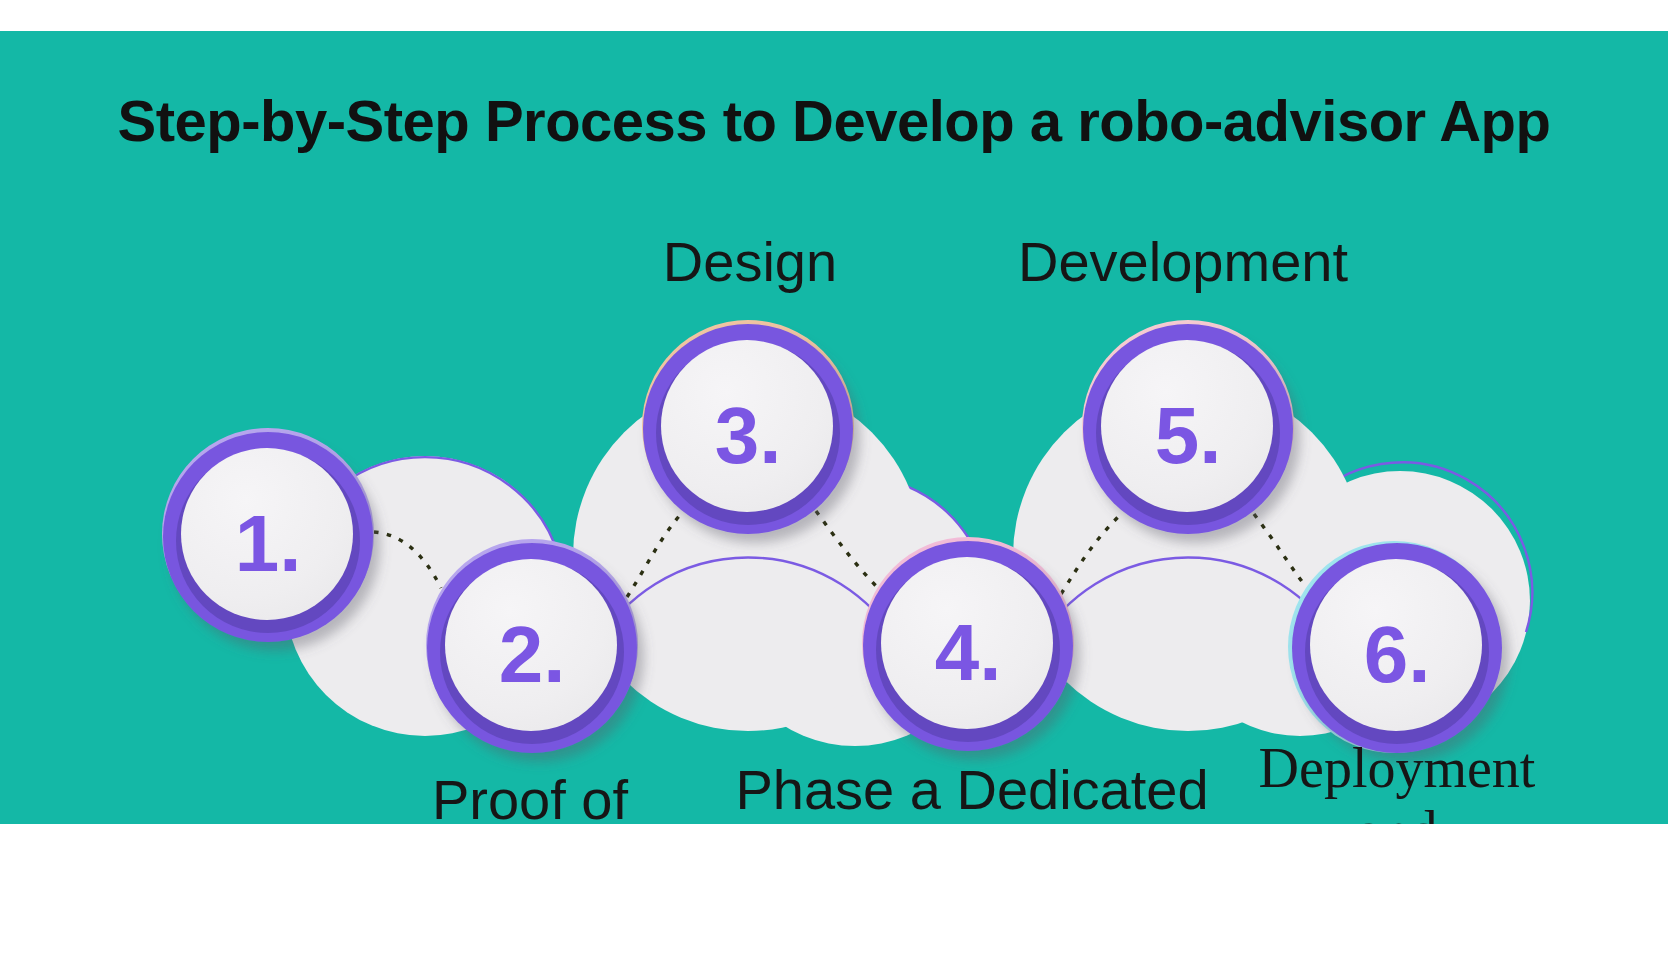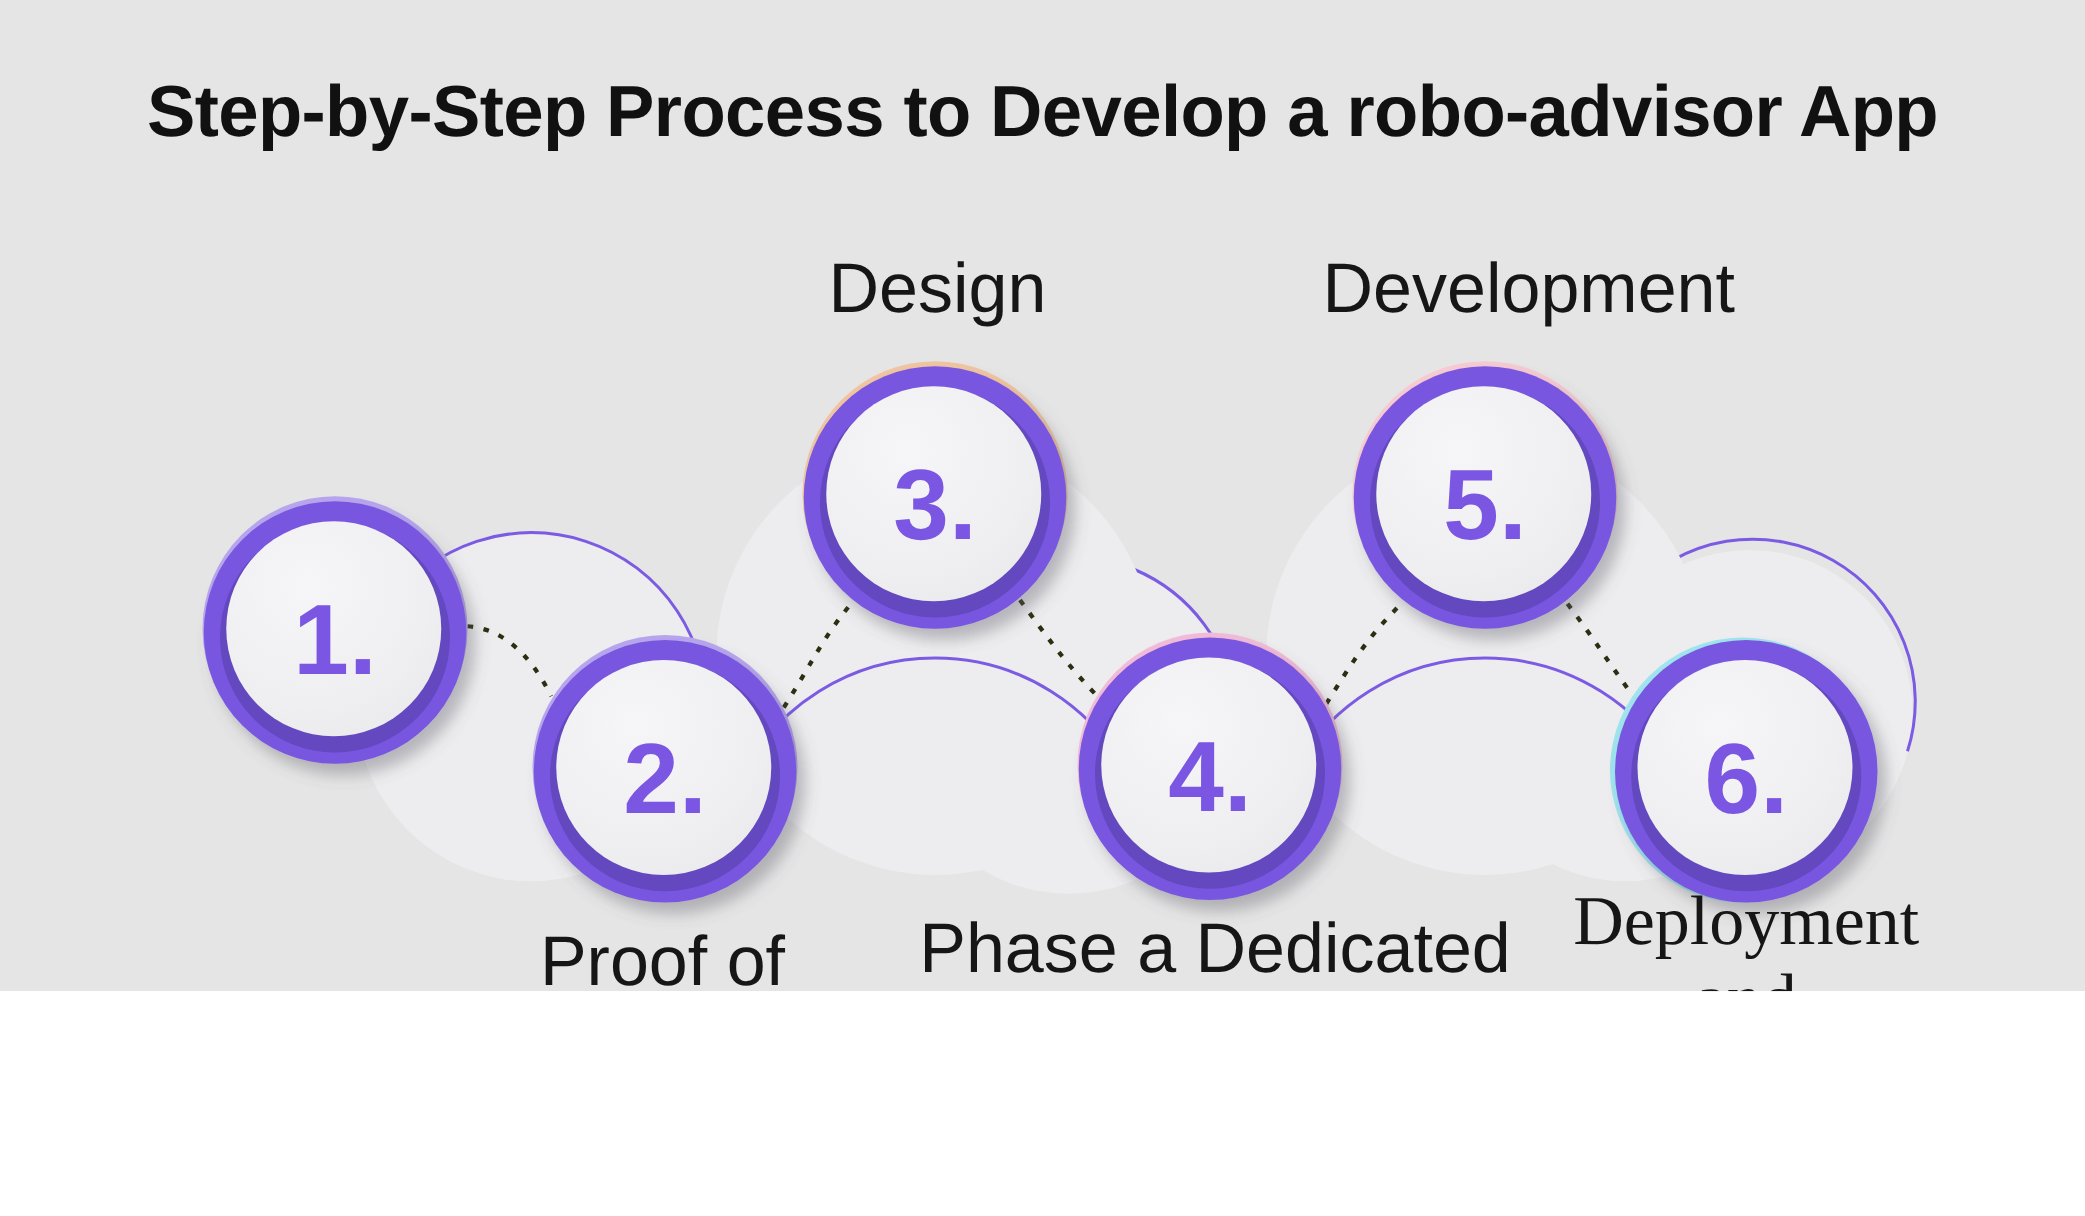--- a/index.html
+++ b/index.html
@@ -1,21 +1,22 @@
 <!DOCTYPE html>
 <html><head>
 <meta charset="utf-8">
 <style>
   html,body{margin:0;padding:0;background:#ffffff;}
   .stage{
     position:relative;
     width:1668px;height:793px;
-    background:#e5e5e5;
+    background:#14b8a6;
     overflow:hidden;
     font-family:"Liberation Sans","DejaVu Sans",sans-serif;
+    margin-top:31px;
   }
   .title{
     position:absolute;
     left:50%;top:89px;
     transform:translate(-50%,-50%);
     width:1600px;
     text-align:center;
     font-size:58px;
     font-weight:800;
     letter-spacing:-0.5px;
@@ -141,21 +142,21 @@
       <text class="num" x="1397" y="623" text-anchor="middle" dominant-baseline="central">6.</text>
     </g>
   </svg>
 
   <div class="step-label" style="left:530px;top:801px;">Proof of
 Concept</div>
   <div class="step-label" style="left:750px;top:231px;">Design</div>
   <div class="step-label" style="left:972px;top:822px;">Phase a Dedicated
 Fintech App
 Development Firm</div>
-  <div class="step-label" style="left:1223px;top:231px;text-align:center;">Development</div>
+  <div class="step-label" style="left:1183px;top:231px;text-align:center;">Development</div>
   <div class="step-label" style="left:1397px;top:800px;font-family:Liberation Serif, serif;">Deployment and
 Maintenance</div>
 
   <div class="logo">
     <svg width="62" height="64" viewBox="0 0 62 64">
       <path d="M 51 58 L 28 7 L 9 49 Q 5.5 57.5 13.5 57 Q 18.5 56.5 23 50" fill="none" stroke="#1E9BF0" stroke-width="9.5" stroke-linecap="round" stroke-linejoin="round"></path>
     </svg>
     <span class="logo-text">appinventiv</span>
   </div>
 

